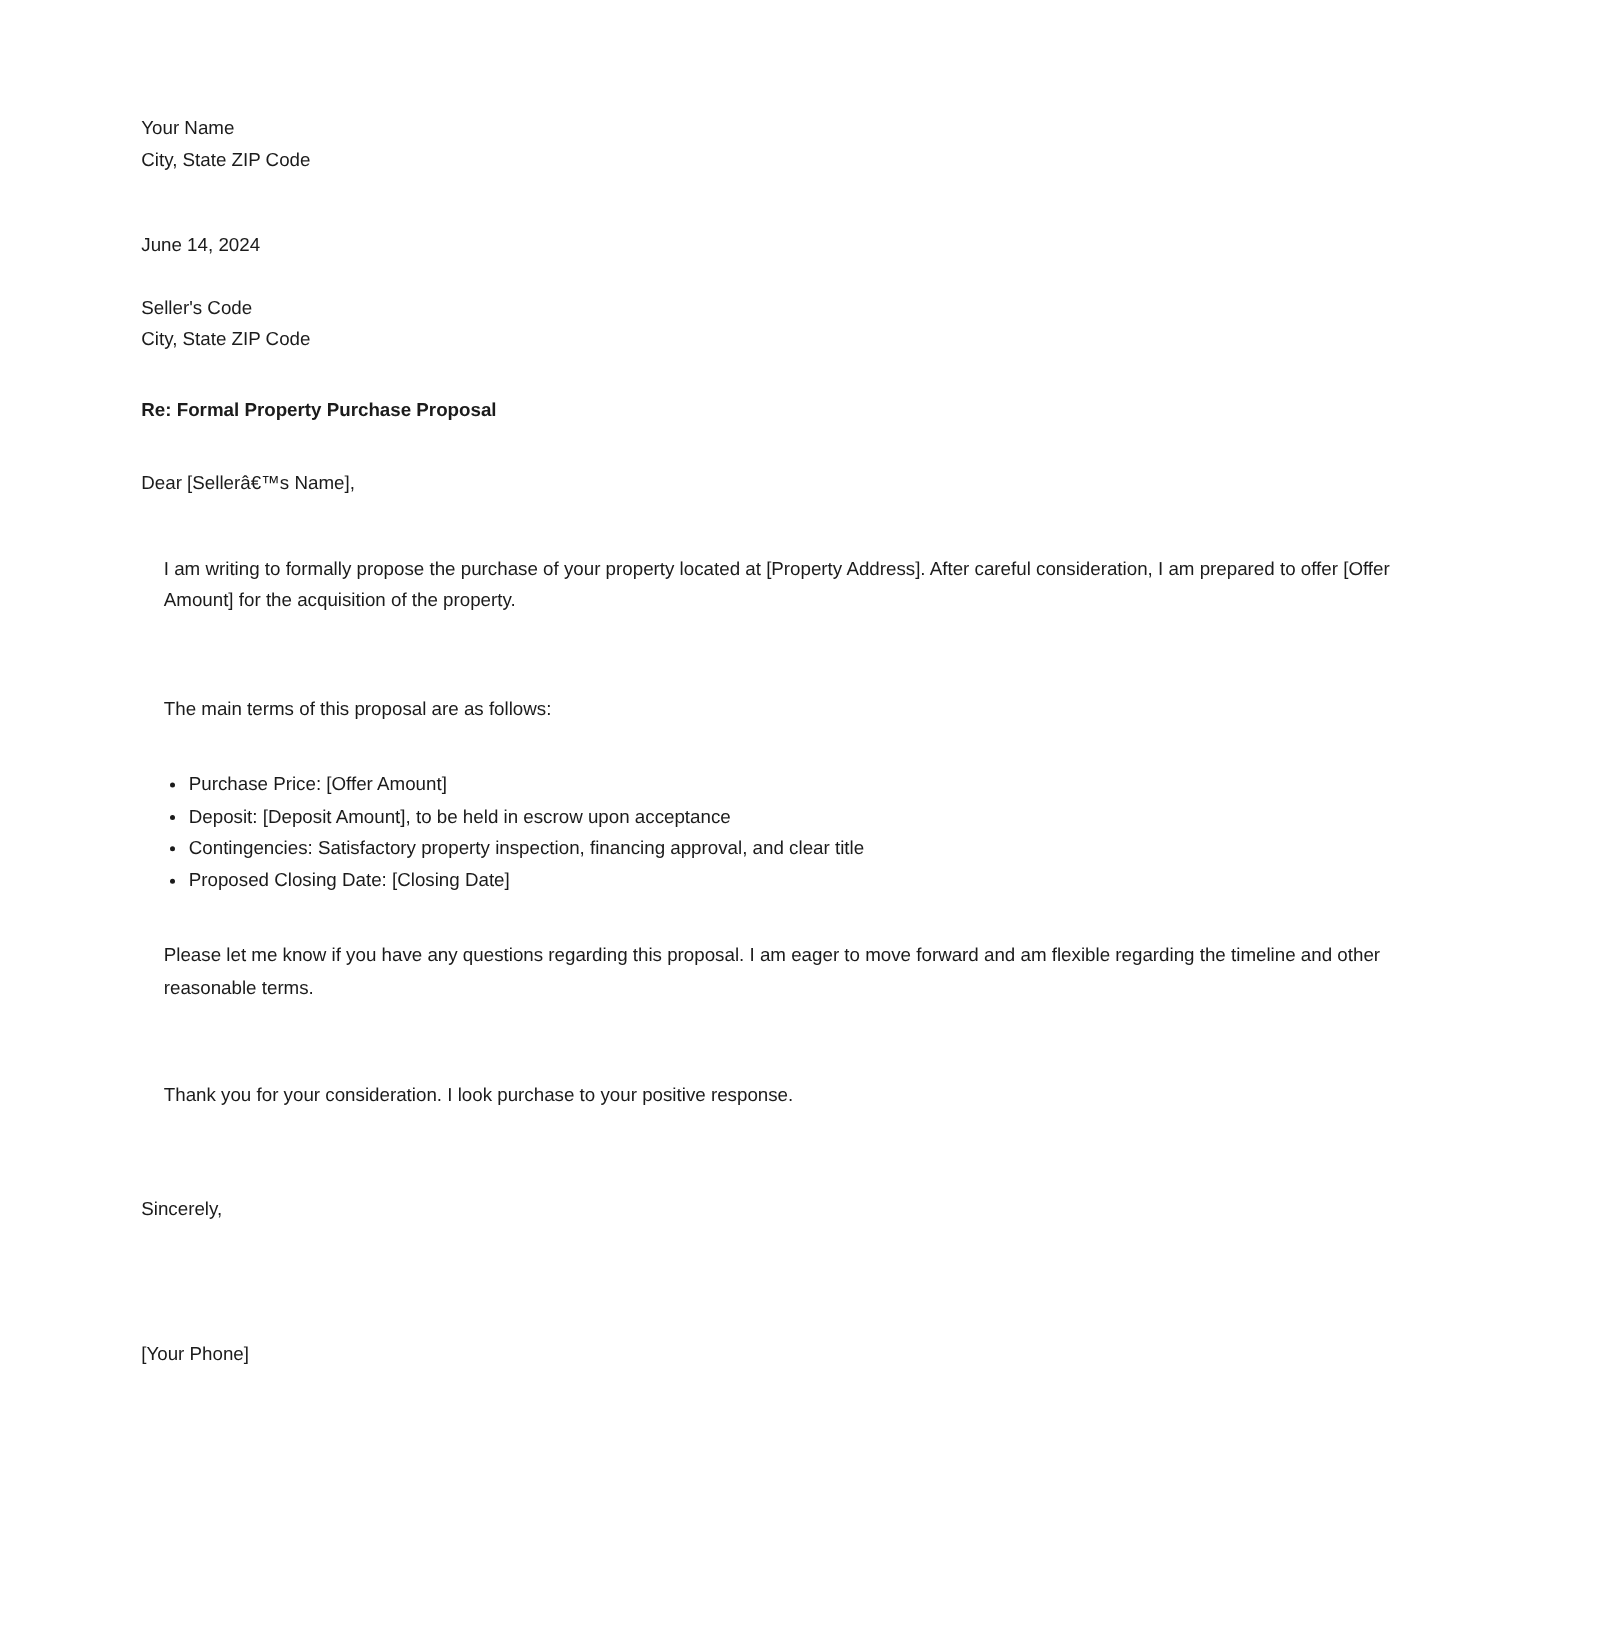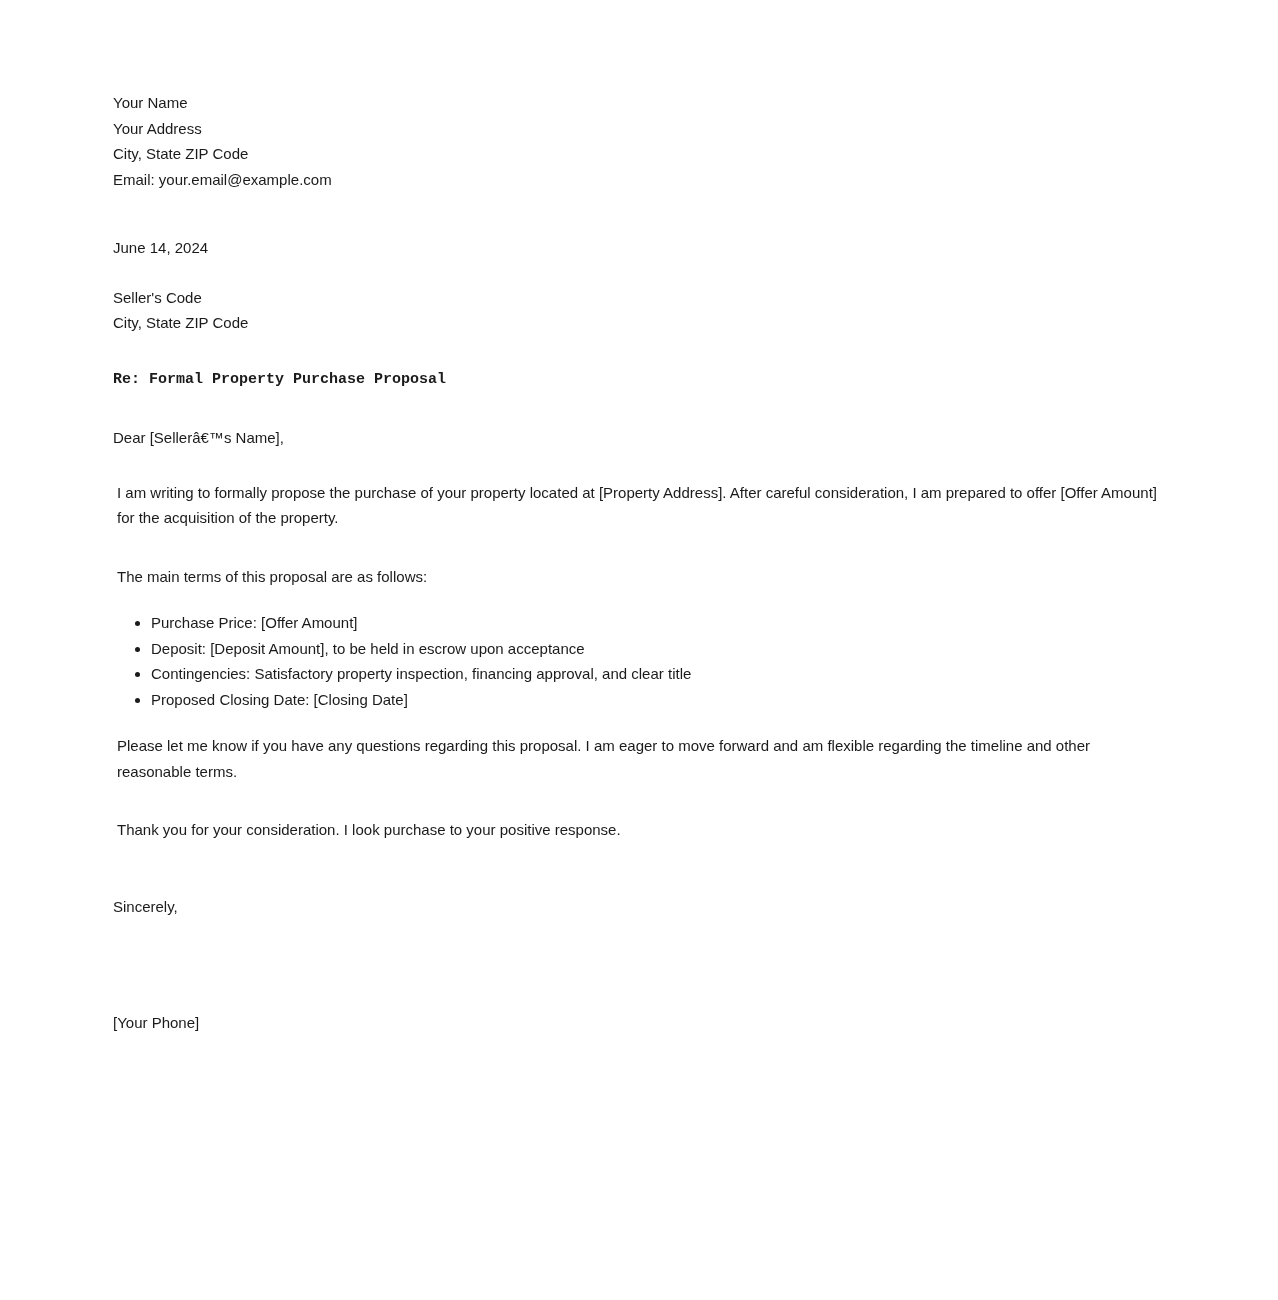--- a/index.html
+++ b/index.html
@@ -44,24 +44,23 @@
   }
   .gap-salutation {
     height: 33px;
   }
   .gap-para {
     height: 25px;
   }
   .subject {
     font-weight: bold;
     margin: 0;
-    font-family: Liberation Mono, monospace;
   }
   p.para {
-    margin: 4px;
+    margin: 18px;
     white-space: normal;
   }
   ul.terms {
     margin: 0;
     padding: 0 0 0 38px;
     list-style-type: disc;
   }
   ul.terms li {
     margin: 0;
     padding: 0;
@@ -81,23 +80,21 @@
   }
 </style>
 </head>
 <body>
 
 <div class="page">
   <div class="content">
 
     <div class="block">
       <div class="line">Your Name</div>
-      <div class="line">Your Address</div>
       <div class="line">City, State ZIP Code</div>
-      <div class="line">Email: your.email@example.com</div>
     </div>
 
     <div class="gap-date"></div>
 
     <div class="line">June 14, 2024</div>
 
     <div class="gap-recipient"></div>
 
     <div class="block">
       <div class="line">Seller's Code</div>

